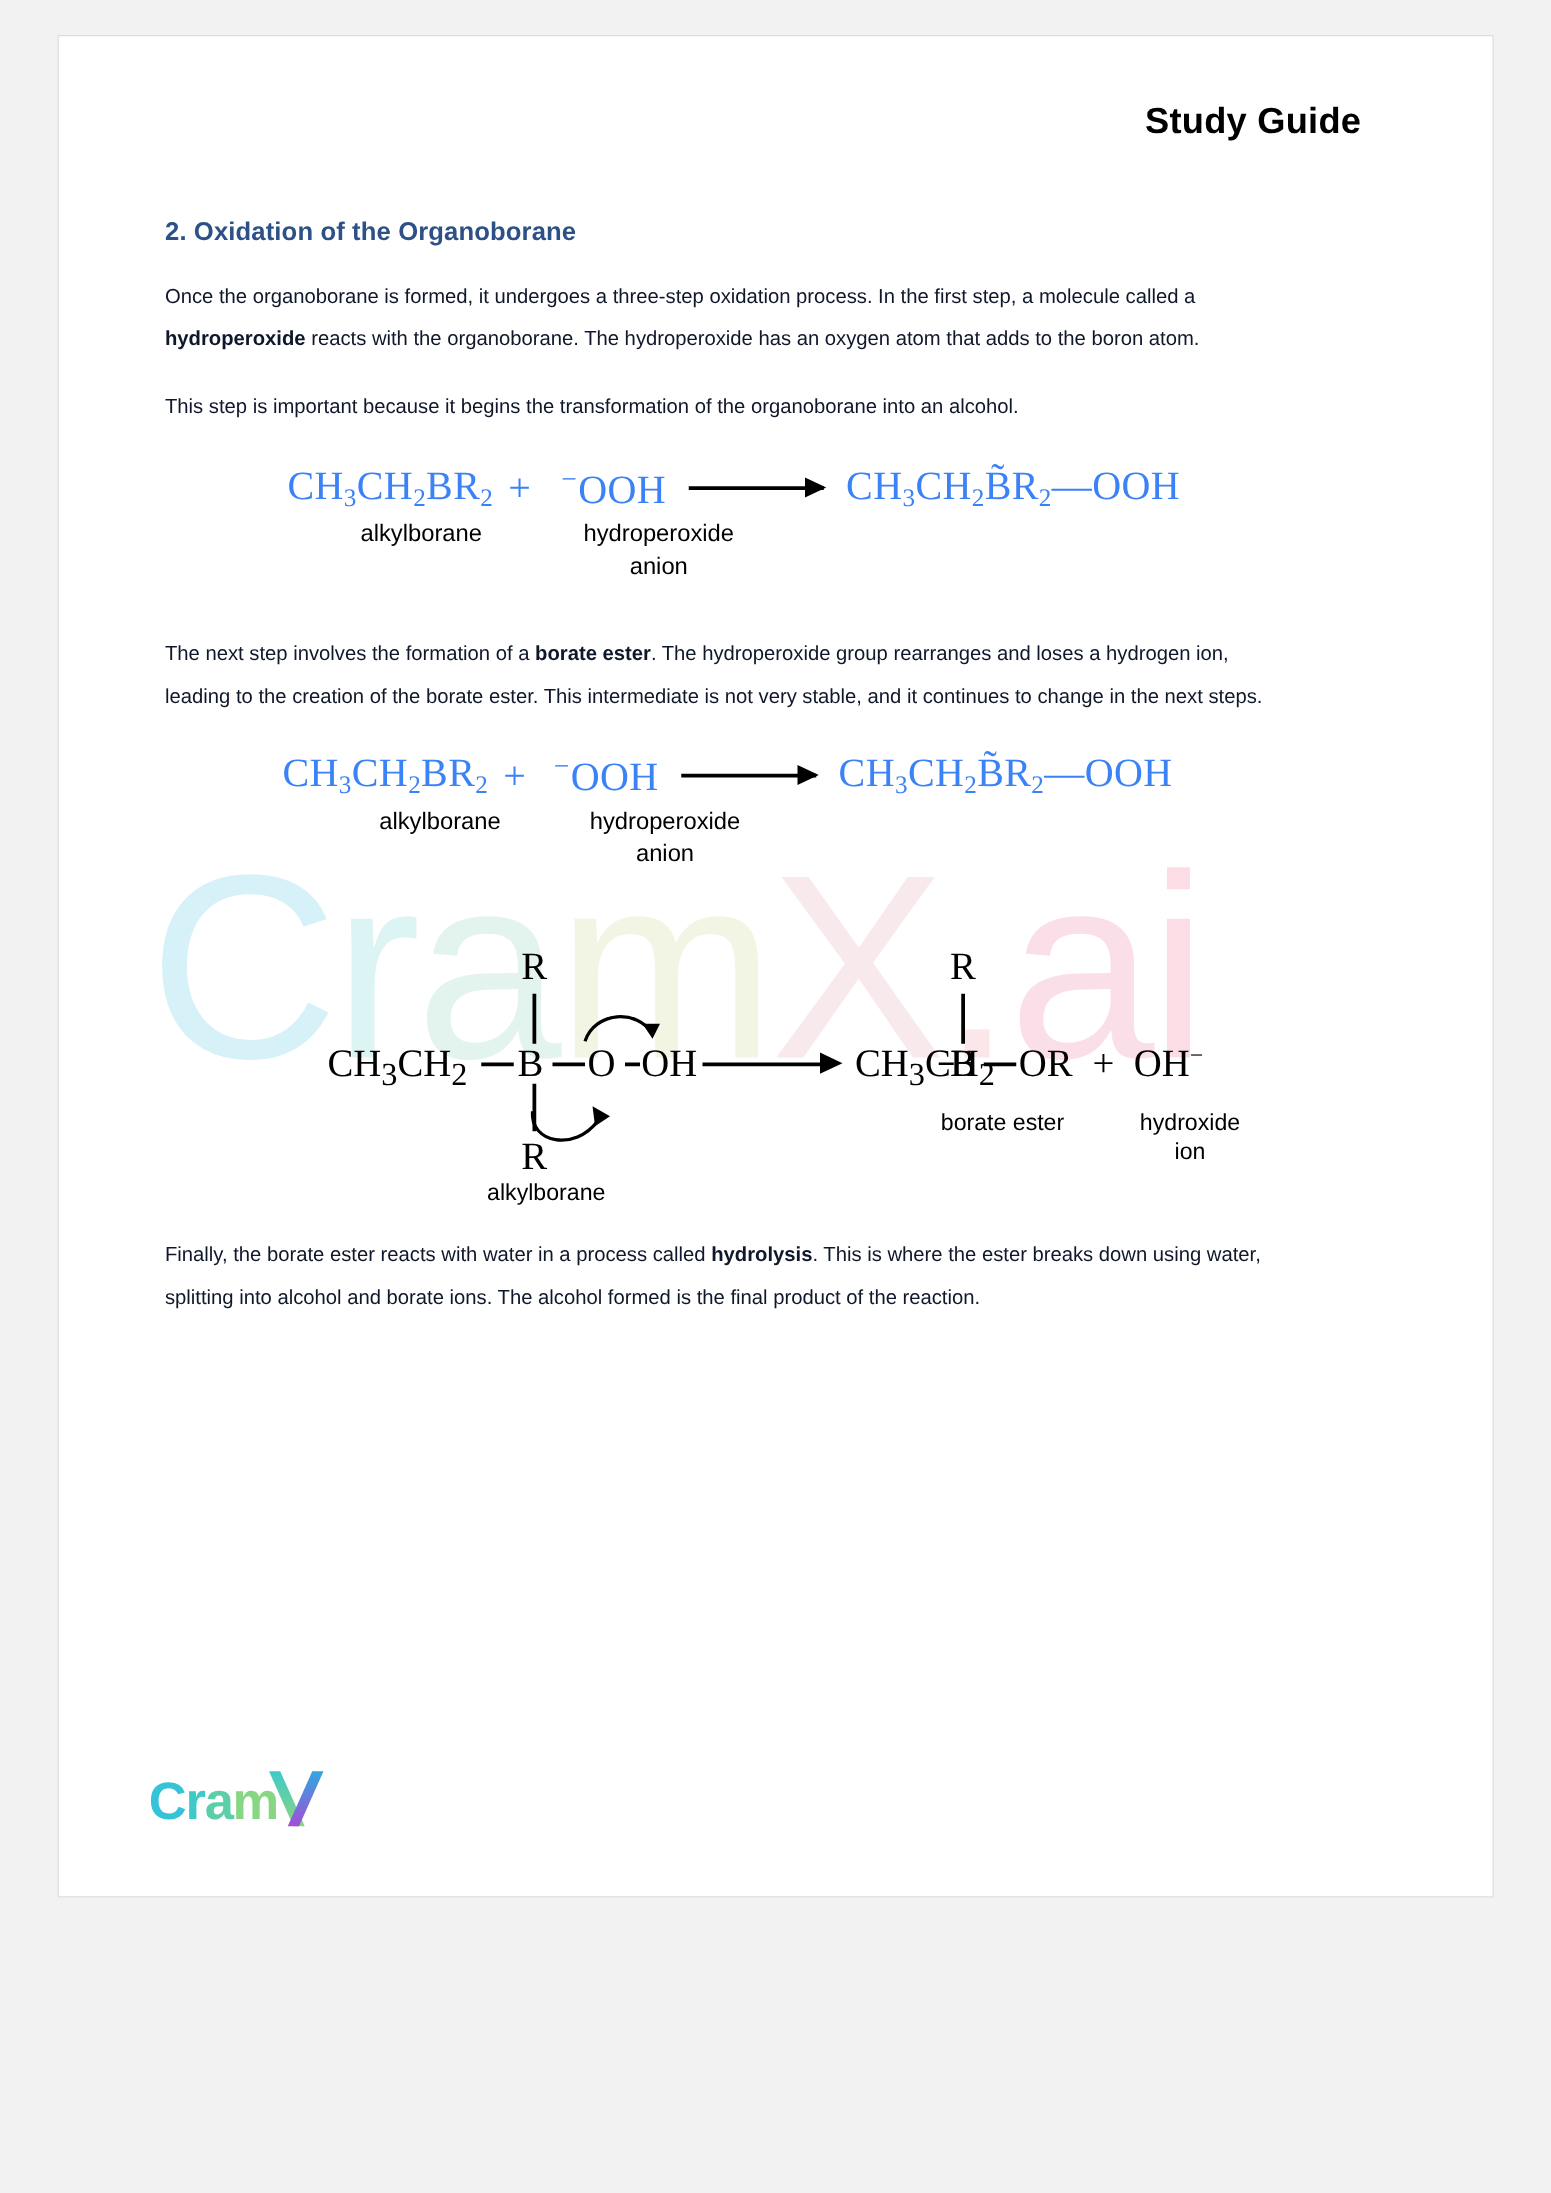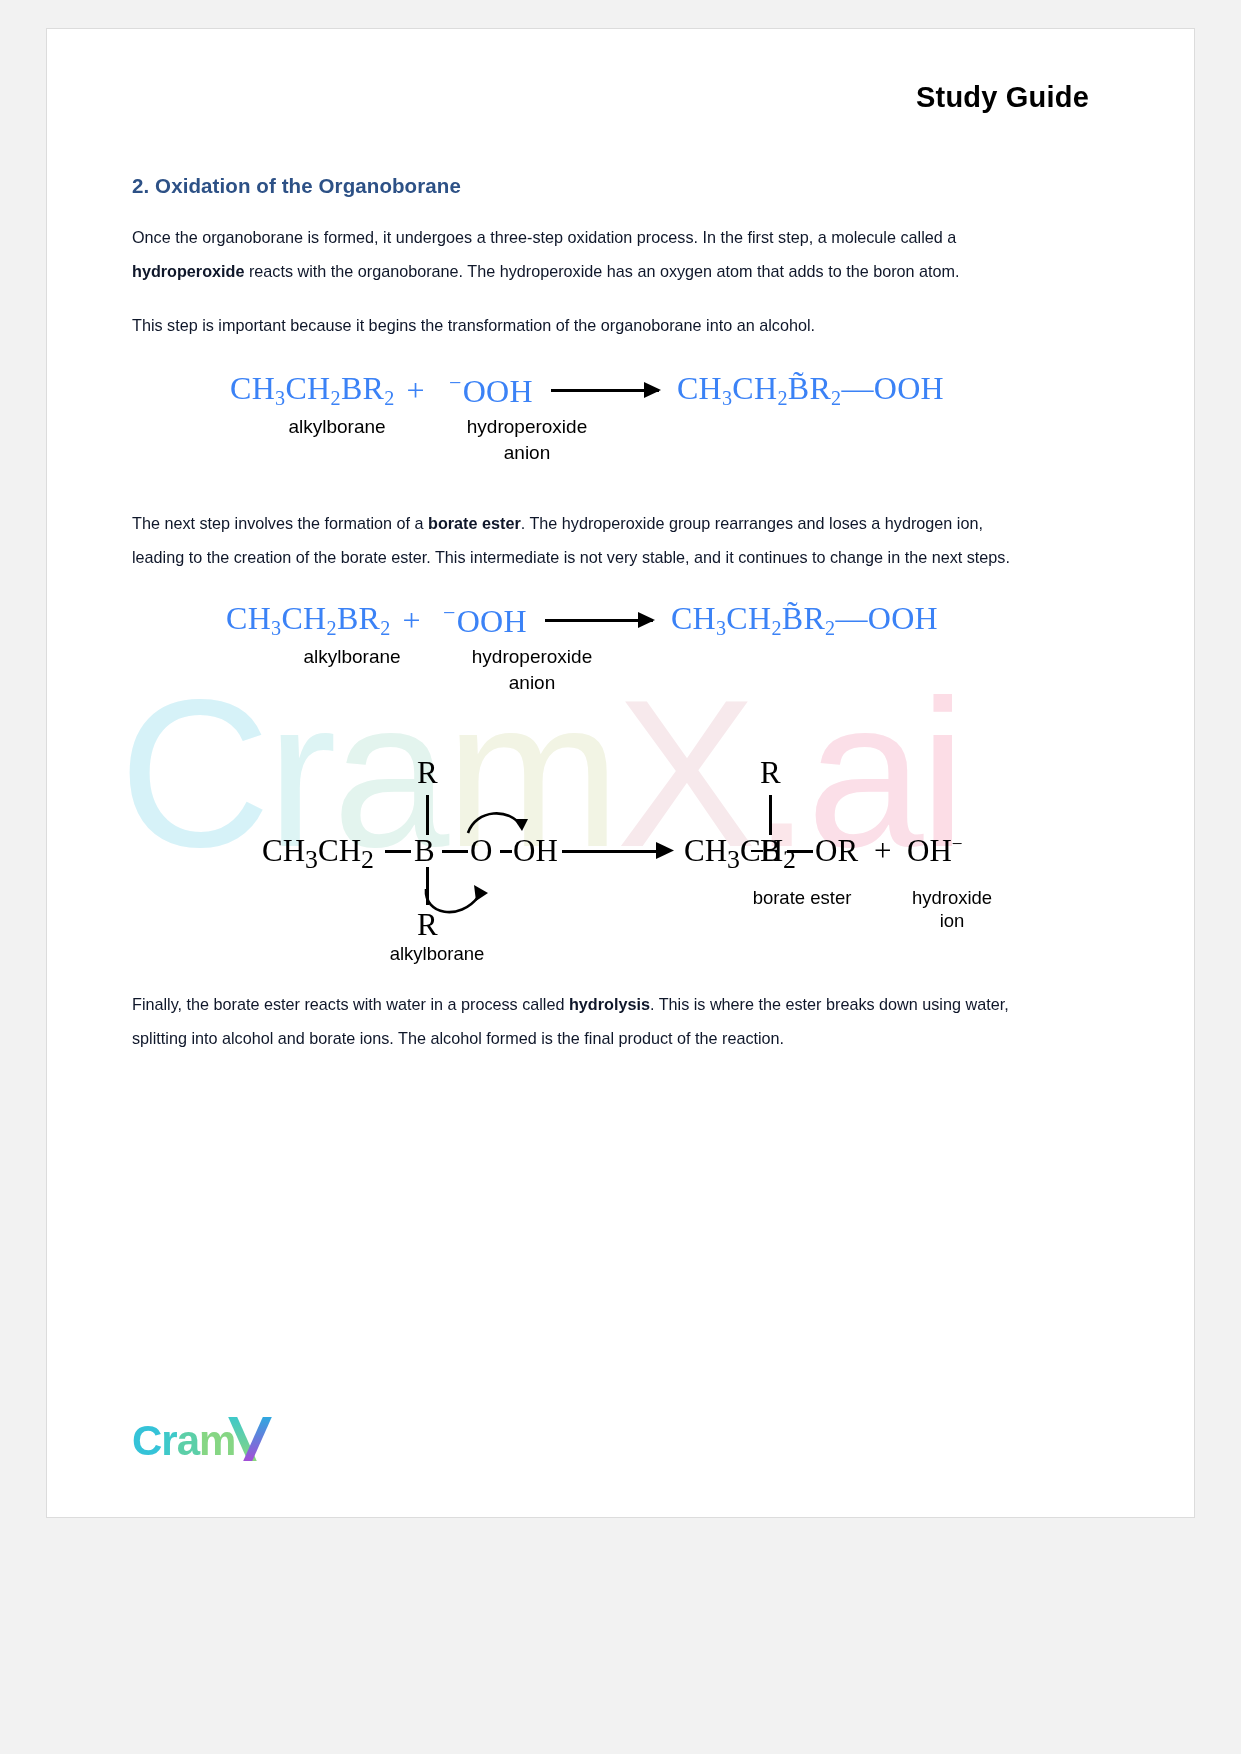--- a/index.html
+++ b/index.html
@@ -163,21 +163,21 @@
     font-family: "Liberation Sans", sans-serif;
     font-size: 18.5px;
     color: #000;
     text-align: center;
     white-space: nowrap;
   }
 
   
   .logo {
     position: absolute;
-    left: 85px;
+    left: 72px;
     bottom: 52px;
     font-size: 42px;
     font-weight: 700;
     letter-spacing: -1px;
     z-index: 5;
     font-family: "Liberation Sans", sans-serif;
   }
   .logo .g1 { color: #35c3d8; }
   .logo .g2 { color: #3fc9c9; }
   .logo .g3 { color: #5ccfa8; }

